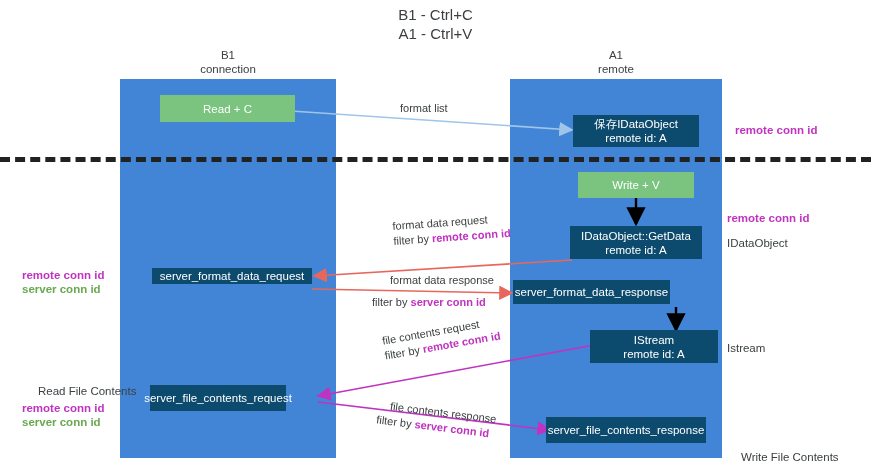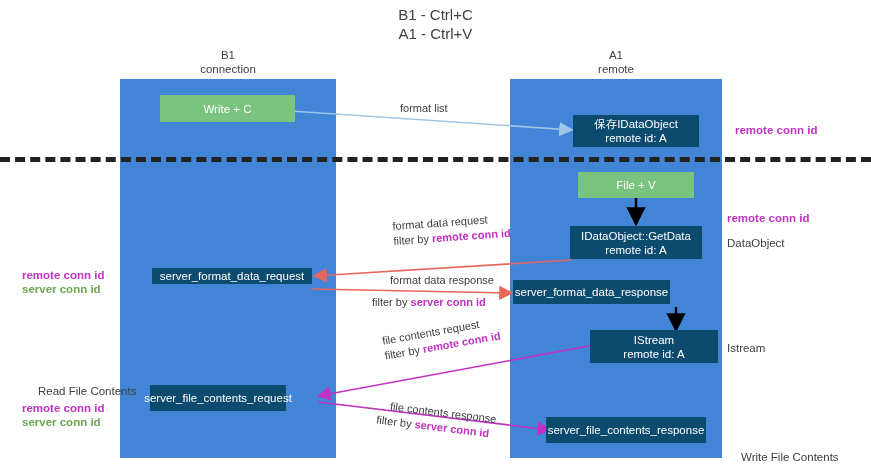--- a/index.html
+++ b/index.html
@@ -150,30 +150,30 @@
     <line x1="312" y1="289" x2="512" y2="293" stroke="#e8675c" stroke-width="1.6" marker-end="url(#ah-red)"></line>
 
     <path d="M676,307 L676,330" stroke="#000000" stroke-width="2.4" fill="none" marker-end="url(#ah-black)"></path>
 
     <line x1="594" y1="345" x2="318" y2="396" stroke="#c033c0" stroke-width="1.6" marker-end="url(#ah-mag)"></line>
 
     <line x1="318" y1="402" x2="550" y2="430" stroke="#c033c0" stroke-width="1.6" marker-end="url(#ah-mag)"></line>
   </svg>
 
   <div class="abs node green" style="top:95px; left:160px; width:135px; height:27px;">
-    <span>Write + C</span>
+    <span>Read + C</span>
   </div>
 
   <div class="abs node orange" style="top:115px; left:573px; width:126px; height:32px;">
     <span>保存IDataObject</span>
     <span>remote id: A</span>
   </div>
 
   <div class="abs node green" style="top:172px; left:578px; width:116px; height:26px;">
-    <span>File + V</span>
+    <span>Write + V</span>
   </div>
 
   <div class="abs node orange" style="top:226px; left:570px; width:132px; height:33px;">
     <span>IDataObject::GetData</span>
     <span>remote id: A</span>
   </div>
 
   <div class="abs node orange" style="top:268px; left:152px; width:160px; height:16px;">
     <span>server_format_data_request</span>
   </div>
@@ -224,21 +224,21 @@
     <div>file contents response</div>
     <div style="margin-left:-12px;">
       <span>filter by </span><span class="hl-server">server conn id</span>
     </div>
   </div>
 
   <div class="abs side-note tag-remote" style="top:123px; left:735px;">remote conn id</div>
 
   <div class="abs side-note tag-remote" style="top:211px; left:727px;">remote conn id</div>
 
-  <div class="abs side-note" style="top:236px; left:727px;">DataObject</div>
+  <div class="abs side-note" style="top:236px; left:727px;">IDataObject</div>
 
   <div class="abs side-note" style="top:341px; left:727px;">Istream</div>
 
   <div class="abs side-note" style="top:424px; left:741px;margin-top:26px;">Write File Contents</div>
 
   <div class="abs side-note tag-remote" style="top:268px; left:22px;">remote conn id</div>
   <div class="abs side-note tag-server" style="top:282px; left:22px;">server conn id</div>
 
   <div class="abs side-note" style="top:384px; left:38px;">Read File Contents</div>
   <div class="abs side-note tag-remote" style="top:401px; left:22px;">remote conn id</div>

